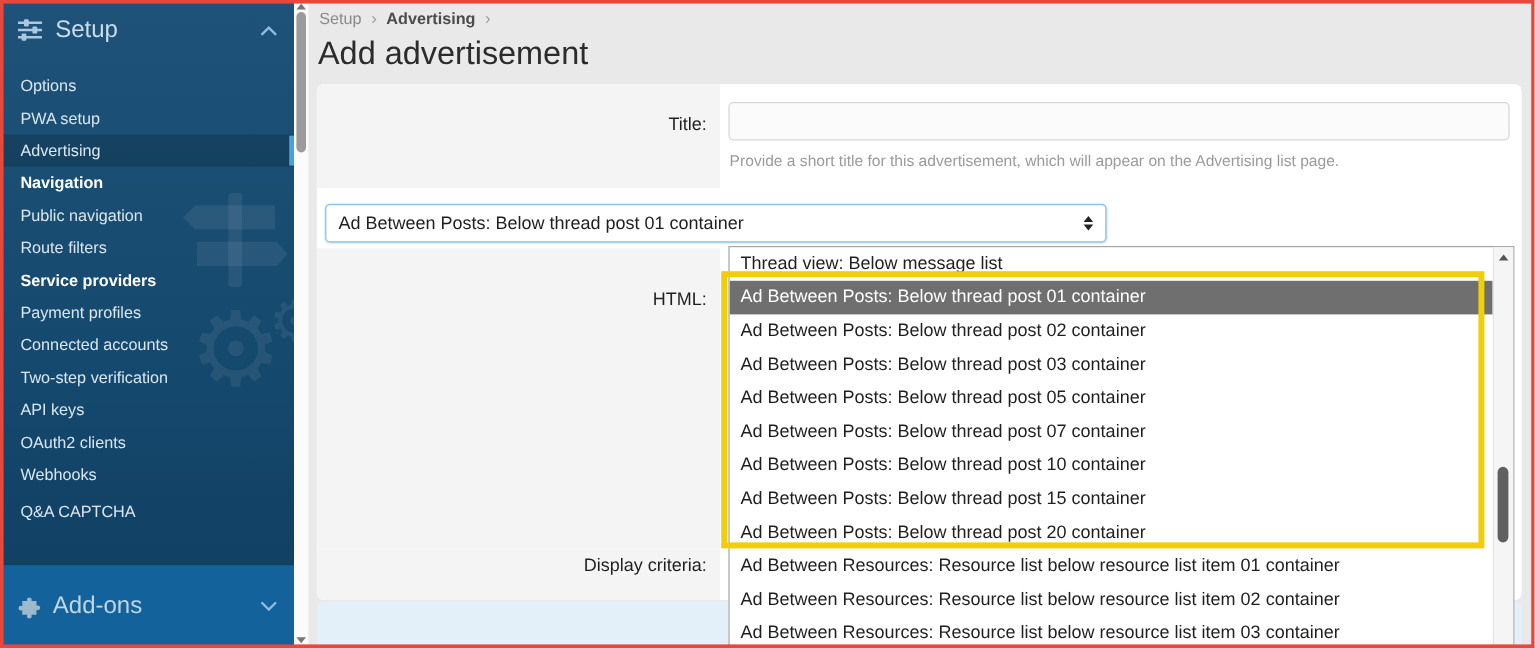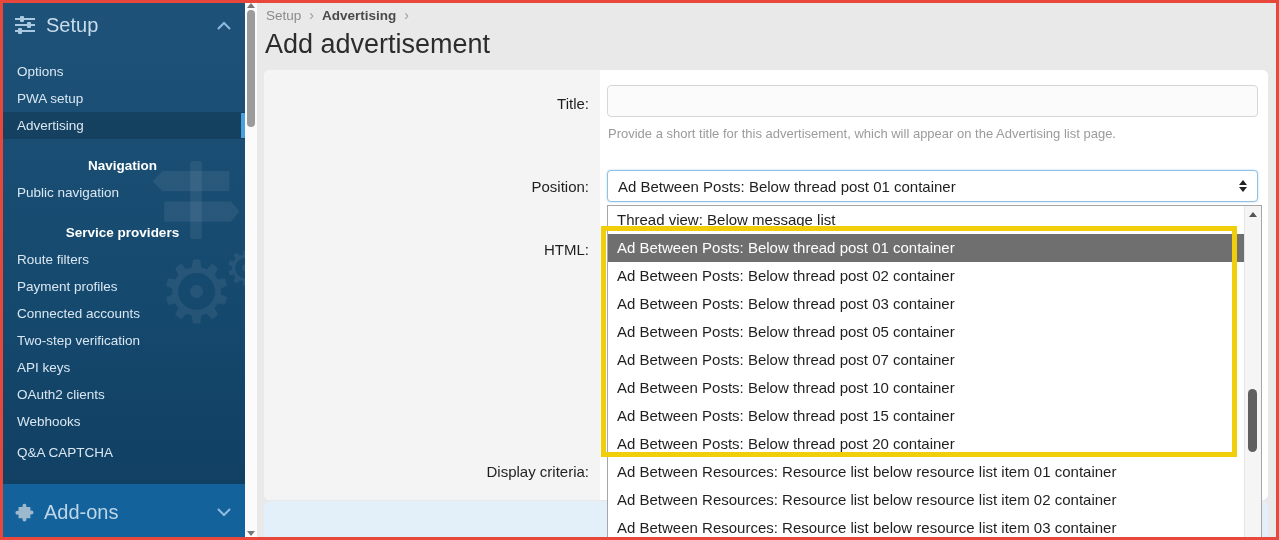--- a/index.html
+++ b/index.html
@@ -9,28 +9,28 @@
 
   
   .sidebar { position:absolute; left:0; top:0; width:245px; height:540px;
              background:linear-gradient(180deg,#1e5278 0%,#15486d 60%,#0f3d5f 100%); overflow:hidden; }
   .side-header { height:50px; display:flex; align-items:center; padding:0 14px; gap:10px; }
   .side-header .hdr-label { font-size:20px; color:#c8dcec; font-weight:400; flex:0 0 auto; }
   .spacer { flex:1; }
   .side-nav { padding-top:8px; position:relative; z-index:2; }
   .side-item { height:27px; line-height:27px; padding:0 17px; font-size:13.5px; color:#d9e7f2;
                cursor:pointer; position:relative; white-space:nowrap; }
-  .side-item.section-header { margin-top:13px; font-weight:bold; color:#ffffff; cursor:default;text-align:center; }
+  .side-item.section-header { font-weight:bold; color:#ffffff; cursor:default; }
   .side-item.gap { margin-top:4px; }
   .side-item.selected { background:rgba(0,0,0,0.16); }
   .side-item.selected::after { content:""; position:absolute; right:0; top:1px; bottom:1px; width:4px; background:#4aa0dd; }
   .watermark { position:absolute; z-index:1; pointer-events:none; }
   .wm-gear-big { left:158px; top:242px; font-size:86px; color:rgba(255,255,255,0.07); font-family:"DejaVu Sans",sans-serif; }
   .wm-gear-small { left:224px; top:240px; font-size:48px; color:rgba(255,255,255,0.07); font-family:"DejaVu Sans",sans-serif; }
-  .side-addons { position:absolute; left:0; right:0; bottom:0; height:56px; background:#13629c;
+  .side-addons { position:absolute; left:0; right:0; bottom:0; height:69px; background:#13629c;
                  display:flex; align-items:center; padding:0 14px; gap:10px; z-index:3; cursor:pointer; }
   .side-addons .addons-label { font-size:20px; color:#bdd6e8; }
 
   
   .side-scroll { position:absolute; left:245px; top:0; width:12px; height:540px; background:#fbfbfb; z-index:4; }
   .sb-tri-up { position:absolute; top:3px; left:2px; width:0; height:0;
                border-left:4px solid transparent; border-right:4px solid transparent; border-bottom:5px solid #777; }
   .sb-thumb { position:absolute; top:10px; left:2px; width:8px; height:117px; background:#9b9b9b; border-radius:4px; }
   .sb-tri-down { position:absolute; bottom:4px; left:2px; width:0; height:0;
                border-left:4px solid transparent; border-right:4px solid transparent; border-top:5px solid #777; }
@@ -128,23 +128,23 @@
         <div class="side-item">Options</div>
 
         <div class="side-item">PWA setup</div>
 
         <div class="side-item selected">Advertising</div>
 
         <div class="side-item section-header">Navigation</div>
 
         <div class="side-item">Public navigation</div>
 
+        <div class="side-item">Route filters</div>
+
         <div class="side-item section-header">Service providers</div>
-
-        <div class="side-item">Route filters</div>
 
         <div class="side-item">Payment profiles</div>
 
         <div class="side-item">Connected accounts</div>
 
         <div class="side-item">Two-step verification</div>
 
         <div class="side-item">API keys</div>
 
         <div class="side-item">OAuth2 clients</div>
@@ -187,21 +187,20 @@
 
     <div class="panel">
       <div class="row r1">
         <div class="lbl">Title:</div>
         <div class="fld">
           <input class="text-input" type="text" value="" style="">
           <div class="hint">Provide a short title for this advertisement, which will appear on the Advertising list page.</div>
         </div>
       </div>
       <div class="row r2">
-        <div class="lbl">Position:</div>
         <div class="fld">
           <div class="select-box">
             <span class="sel-text">Ad Between Posts: Below thread post 01 container</span>
             <span class="updown">
               <span class="u"></span>
                 <span class="d"></span>
             </span>
           </div>
         </div>
       </div>

